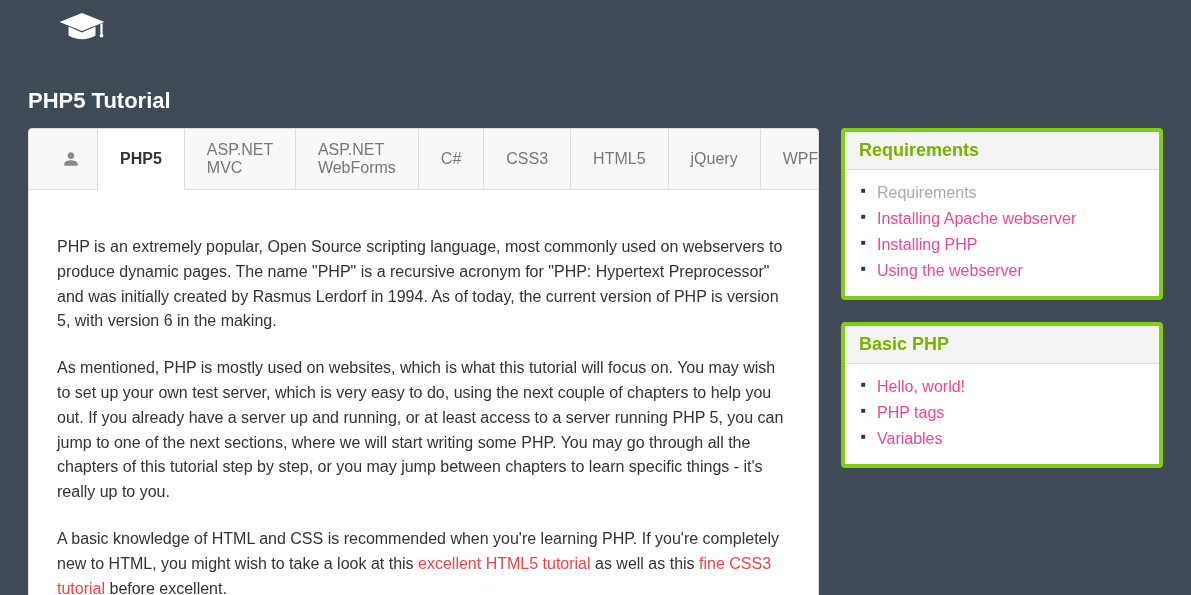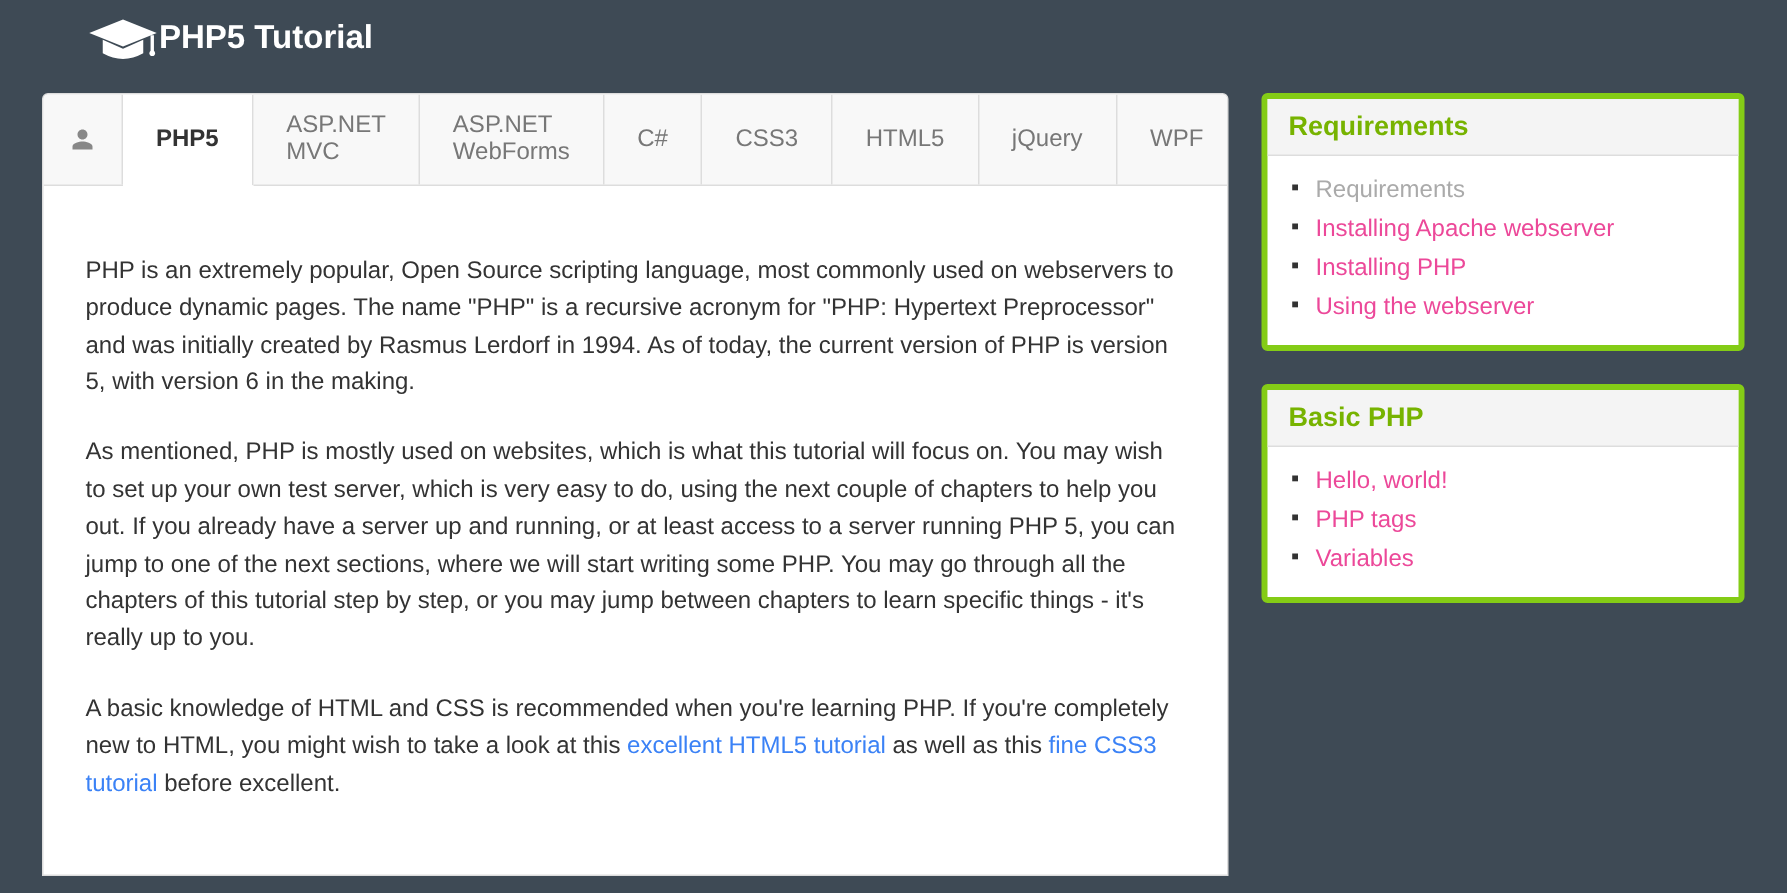--- a/index.html
+++ b/index.html
@@ -1,29 +1,29 @@
 <!DOCTYPE html>
 <html><head>
 <meta charset="utf-8">
 <style>
 * { margin:0; padding:0; box-sizing:border-box; }
 body { font-family: "Segoe UI", Arial, sans-serif; background:#3e4a55; color:#333; font-size:16px; }
 .header { padding:8px 28px 14px; }
-.logo-wrap { display:flex; align-items:flex-start; }
+.logo-wrap { display:flex; flex-direction:column; align-items:flex-start;gap:36px; }
 .site-title { color:#fff; font-weight:700; font-size:22px; margin-top:4px; }
 .cap-icon { color:#fff; width:48px; height:40px; display:block; margin-left:30px; }
 .container { display:flex; padding:0 28px 20px; gap:22px; }
 .main { flex:1; background:#fff; border:1px solid #ddd; border-radius:4px 4px 0 0; overflow:hidden; }
-.navbar { display:flex; border-bottom:1px solid #ddd; background:#f8f8f8; }
+.navbar { display:flex; border-bottom:1px solid #ddd; background:#f8f8f8;padding-left:16px; }
 .nav-tab { padding:12px 22px; color:#777; font-size:16px; border-right:1px solid #ddd; cursor:pointer; display:flex; align-items:center; }
 .nav-tab.active { background:#fff; color:#333; font-weight:600; border-bottom:1px solid #fff; margin-bottom:-1px; }
 .nav-user { padding:12px 18px; color:#888; border-right:1px solid #ddd; display:flex; align-items:center; }
 .content { padding:26px 28px; line-height:1.55; color:#333; }
 .content p { margin-bottom:22px;margin-top:19px; }
-.content a.inline-link { color:#3b82f6; text-decoration:none; }
+.content a.inline-link { color:#ef4444; text-decoration:none; }
 .enjoy { font-weight:700; margin-bottom:22px; }
 .sidebar { width:322px; display:flex; flex-direction:column; gap:22px; }
 .panel { background:#fff; border:4px solid #84cc16; border-radius:4px; overflow:hidden; }
 .panel-head { background:#f4f4f4; border-bottom:1px solid #ddd; color:#77b300; font-weight:700; font-size:18px; padding:8px 14px; }
 .panel ul { list-style:none; padding:10px 14px 12px 32px; }
 .panel li { padding:4px 0; position:relative; }
 .panel li::before { content:"■"; position:absolute; left:-16px; top:6px; font-size:8px; color:#333; }
 .panel li a { color:#ec4899; text-decoration:none; font-size:16px; }
 .panel li a.muted { color:#aaa; }
 .user-svg{width:16px;height:16px;fill:#888;}

